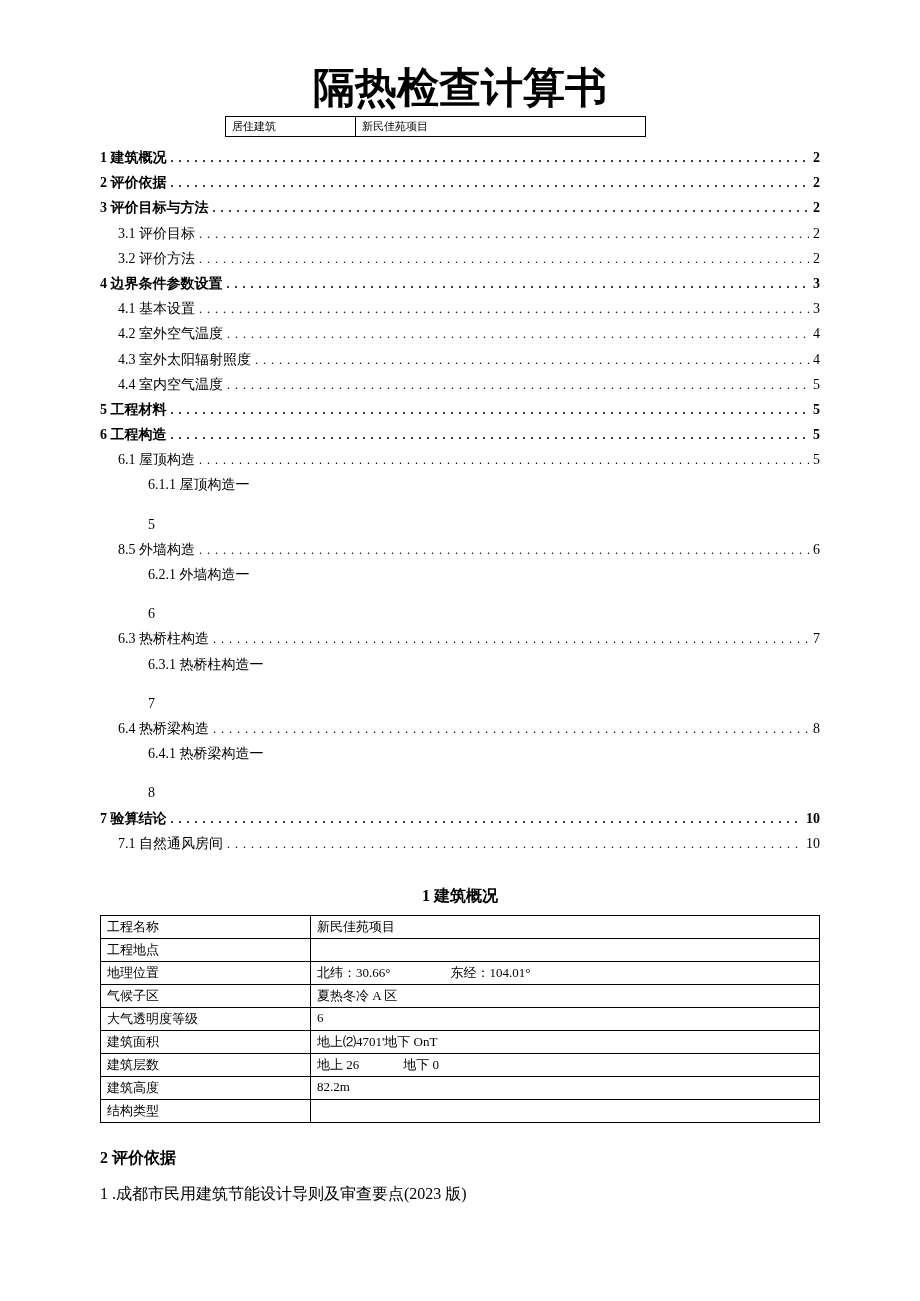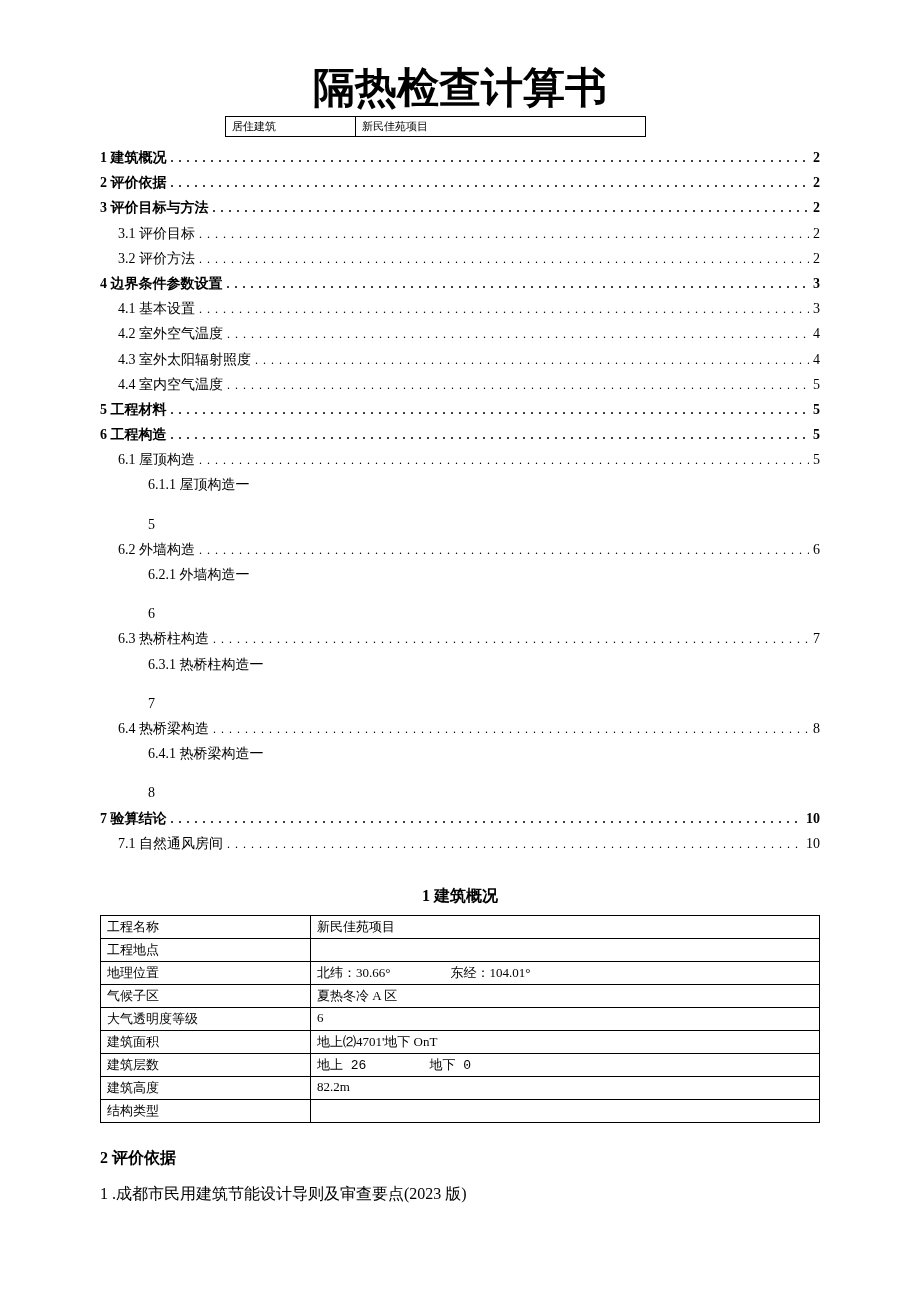--- a/index.html
+++ b/index.html
@@ -81,21 +81,21 @@
       padding: 2px 6px;
       font-size: 13px;
       vertical-align: top;
     }
     .data-table .label-col { width: 210px; }
     .body-line {
       margin: 8px 0;
       font-size: 16px;
     }
     .geo-cell { display: flex; gap: 60px; }
-    .floor-cell { display: flex; gap: 63px; font-family: Liberation Mono, monospace; }
+    .floor-cell { display: flex; gap: 44px; }
   </style>
 </head>
 <body>
 
 <h1 class="title">隔热检查计算书</h1>
 
 <table class="header-table">
   <tbody>
       <tr>
     <td class="col1">居住建筑</td>
@@ -169,21 +169,21 @@
       <span class="toc-label">6.1   屋顶构造</span>
       <span class="toc-dots"></span>
       <span class="toc-page">5</span>
     </div>
   <div class="toc-row toc-indent2">
       <span class="toc-label">6.1.1   屋顶构造一</span>
       <span class="toc-dots"></span>
       <span class="toc-page">5</span>
     </div>
   <div class="toc-row toc-indent1">
-      <span class="toc-label">6.2   外墙构造</span>
+      <span class="toc-label">8.5   外墙构造</span>
       <span class="toc-dots"></span>
       <span class="toc-page">6</span>
     </div>
   <div class="toc-row toc-indent2">
       <span class="toc-label">6.2.1   外墙构造一</span>
       <span class="toc-dots"></span>
       <span class="toc-page">6</span>
     </div>
   <div class="toc-row toc-indent1">
       <span class="toc-label">6.3   热桥柱构造</span>

